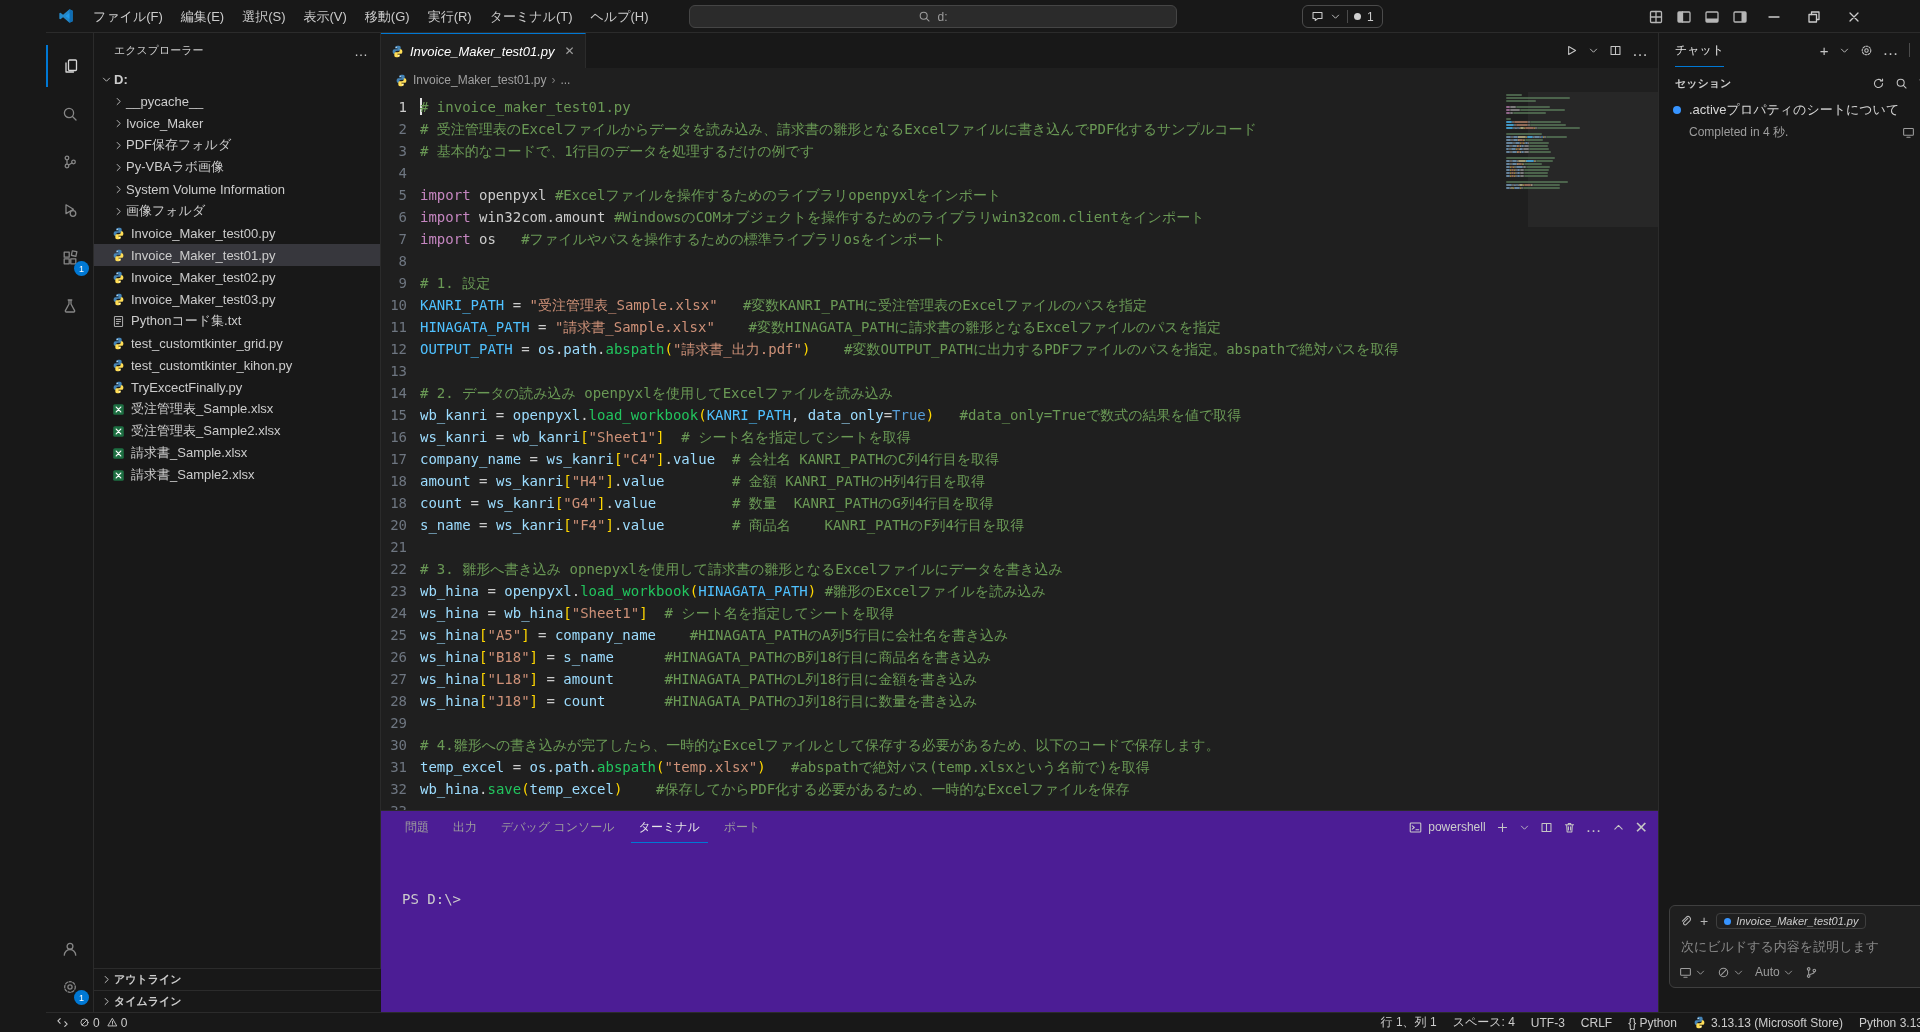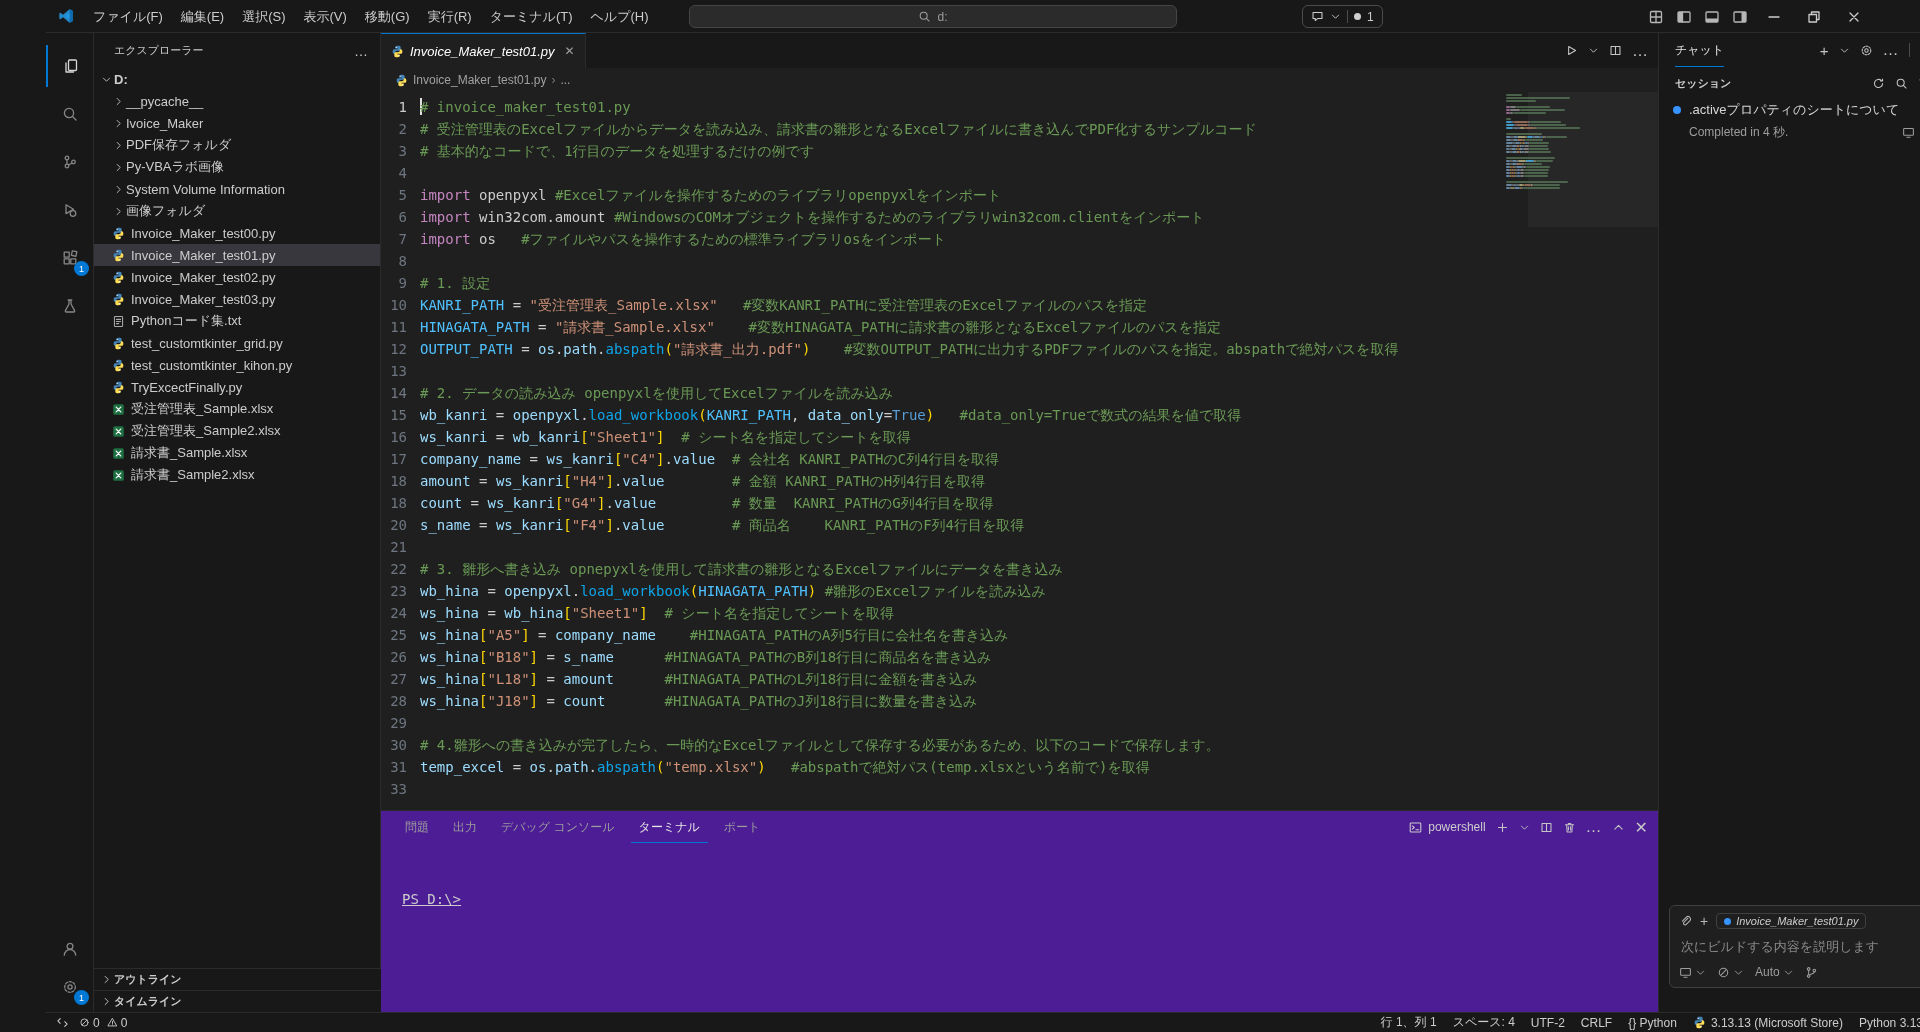--- a/index.html
+++ b/index.html
@@ -67,36 +67,36 @@
   
   .code { position:absolute; left:0; top:59px; width:100%; height:718px; overflow:hidden;
     font-family:"DejaVu Sans Mono",monospace; font-size:14px; background:#1f1f1f; }
   .code-inner { position:absolute; left:0; top:4px; width:1140px; }
   .line { height:22px; line-height:22px; white-space:pre; }
   .ln { display:inline-block; width:26px; text-align:right; color:#6e7681; margin-right:13px;
     font-family:"DejaVu Sans Mono",monospace; }
   .ln.active { color:#cccccc; }
   .caret { display:inline-block; width:2px; height:17px; background:#e0e0e0; vertical-align:-3px; margin-right:-2px; }
   .tk-c{color:#6a9955;} .tk-k{color:#c586c0;} .tk-b{color:#569cd6;} .tk-s{color:#ce9178;}
-  .tk-v{color:#9cdcfe;} .tk-C{color:#4fc1ff;} .tk-f{color:#0ea5e9;} .tk-p{color:#cccccc;} .tk-r{color:#ffd700;}
+  .tk-v{color:#9cdcfe;} .tk-C{color:#4fc1ff;} .tk-f{color:#22c55e;} .tk-p{color:#cccccc;} .tk-r{color:#ffd700;}
   .minimap { position:absolute; right:42px; top:2px; width:110px; }
   .mm-row { display:flex; height:2px; margin-bottom:1px; }
   .mm-row span { height:2px; border-radius:1px; opacity:.75; }
   .mm-slider { position:absolute; right:0; top:0; width:130px; height:135px; background:rgba(200,200,200,.05); }
 
   
   .panel { position:absolute; left:0; top:777px; width:100%; height:202px; background:#4c1d95;
     border-top:1px solid #2b2b2b; }
   .panel-tabs { position:absolute; left:0; top:0; height:32px; display:flex; align-items:center; gap:8px; padding-left:16px; }
   .panel-tab { font-size:12px; color:#9d9d9d; padding:0 8px; height:32px; line-height:32px; }
   .panel-tab.active { color:#e7e7e7; border-bottom:1px solid #0078d4; }
   .panel-actions { position:absolute; right:10px; top:0; height:32px; display:flex; align-items:center; gap:10px; color:#c5c5c5; }
   .shell-label { display:flex; align-items:center; gap:6px; font-size:12px; color:#cccccc; }
   .term { position:absolute; left:0; top:32px; right:0; bottom:0; padding:48px 0 0 21px;
-    font-family:"DejaVu Sans Mono",monospace; font-size:14px; color:#cccccc;text-decoration:underline; }
+    font-family:"DejaVu Sans Mono",monospace; font-size:14px; color:#cccccc; }
 
   
   .rightbar { position:absolute; left:1612px; top:33px; width:308px; height:979px; background:#181818;
     border-left:1px solid #2b2b2b; }
   .chat-header { height:34px; display:flex; align-items:center; padding:0 10px 0 16px; }
   .chat-tab { font-size:12px; color:#e7e7e7; border-bottom:1px solid #0078d4; height:34px; line-height:34px; }
   .chat-header .grow, .grow { flex:1; }
   .chat-hicons { display:flex; align-items:center; gap:10px; color:#c5c5c5; }
   .chat-hicons .sep { width:1px; height:14px; background:#4b4b4b; }
   .sess-row { height:24px; display:flex; align-items:center; padding:0 12px 0 16px; margin-top:4px; }
@@ -578,20 +578,21 @@
           <div class="line"><span class="ln">22</span><span class="tk-c"># 3. 雛形へ書き込み opnepyxlを使用して請求書の雛形となるExcelファイルにデータを書き込み</span></div>
           <div class="line"><span class="ln">23</span><span class="tk-v">wb_hina</span><span class="tk-p"> = </span><span class="tk-v">openpyxl</span><span class="tk-p">.</span><span class="tk-f">load_workbook</span><span class="tk-r">(</span><span class="tk-C">HINAGATA_PATH</span><span class="tk-r">)</span><span class="tk-p"> </span><span class="tk-c">#雛形のExcelファイルを読み込み</span></div>
           <div class="line"><span class="ln">24</span><span class="tk-v">ws_hina</span><span class="tk-p"> = </span><span class="tk-v">wb_hina</span><span class="tk-r">[</span><span class="tk-s">"Sheet1"</span><span class="tk-r">]</span><span class="tk-p">  </span><span class="tk-c"># シート名を指定してシートを取得</span></div>
           <div class="line"><span class="ln">25</span><span class="tk-v">ws_hina</span><span class="tk-r">[</span><span class="tk-s">"A5"</span><span class="tk-r">]</span><span class="tk-p"> = </span><span class="tk-v">company_name</span><span class="tk-p">    </span><span class="tk-c">#HINAGATA_PATHのA列5行目に会社名を書き込み</span></div>
           <div class="line"><span class="ln">26</span><span class="tk-v">ws_hina</span><span class="tk-r">[</span><span class="tk-s">"B18"</span><span class="tk-r">]</span><span class="tk-p"> = </span><span class="tk-v">s_name</span><span class="tk-p">      </span><span class="tk-c">#HINAGATA_PATHのB列18行目に商品名を書き込み</span></div>
           <div class="line"><span class="ln">27</span><span class="tk-v">ws_hina</span><span class="tk-r">[</span><span class="tk-s">"L18"</span><span class="tk-r">]</span><span class="tk-p"> = </span><span class="tk-v">amount</span><span class="tk-p">      </span><span class="tk-c">#HINAGATA_PATHのL列18行目に金額を書き込み</span></div>
           <div class="line"><span class="ln">28</span><span class="tk-v">ws_hina</span><span class="tk-r">[</span><span class="tk-s">"J18"</span><span class="tk-r">]</span><span class="tk-p"> = </span><span class="tk-v">count</span><span class="tk-p">       </span><span class="tk-c">#HINAGATA_PATHのJ列18行目に数量を書き込み</span></div>
           <div class="line"><span class="ln">29</span></div>
           <div class="line"><span class="ln">30</span><span class="tk-c"># 4.雛形への書き込みが完了したら、一時的なExcelファイルとして保存する必要があるため、以下のコードで保存します。</span></div>
           <div class="line"><span class="ln">31</span><span class="tk-v">temp_excel</span><span class="tk-p"> = </span><span class="tk-v">os</span><span class="tk-p">.</span><span class="tk-v">path</span><span class="tk-p">.</span><span class="tk-f">abspath</span><span class="tk-r">(</span><span class="tk-s">"temp.xlsx"</span><span class="tk-r">)</span><span class="tk-p">   </span><span class="tk-c">#abspathで絶対パス(temp.xlsxという名前で)を取得</span></div>
+          <div class="line"><span class="ln">32</span><span class="tk-v">wb_hina</span><span class="tk-p">.</span><span class="tk-f">save</span><span class="tk-r">(</span><span class="tk-v">temp_excel</span><span class="tk-r">)</span><span class="tk-p">    </span><span class="tk-c">#保存してからPDF化する必要があるため、一時的なExcelファイルを保存</span></div>
           <div class="line"><span class="ln">33</span></div>
         </div>
       <div class="mm-slider"></div>
       <div class="minimap" id="minimap">
           <div class="mm-row">
             <span style="width: 15.5px; background: rgb(90, 122, 90);"></span>
           </div>
           <div class="mm-row">
             <span style="width: 64.3px; background: rgb(90, 122, 90);"></span>
           </div>
@@ -1041,21 +1042,21 @@
       </span>
     </div>
     <div class="st-right" id="status-right">
         <span class="st-item">
           <span>行 1、列 1</span>
         </span>
         <span class="st-item">
           <span>スペース: 4</span>
         </span>
         <span class="st-item">
-          <span>UTF-2</span>
+          <span>UTF-3</span>
         </span>
         <span class="st-item">
           <span>CRLF</span>
         </span>
         <span class="st-item">
           <span>{} Python</span>
         </span>
         <span class="st-item">
           <span class="ic sm">
             <svg viewBox="0 0 16 16">

